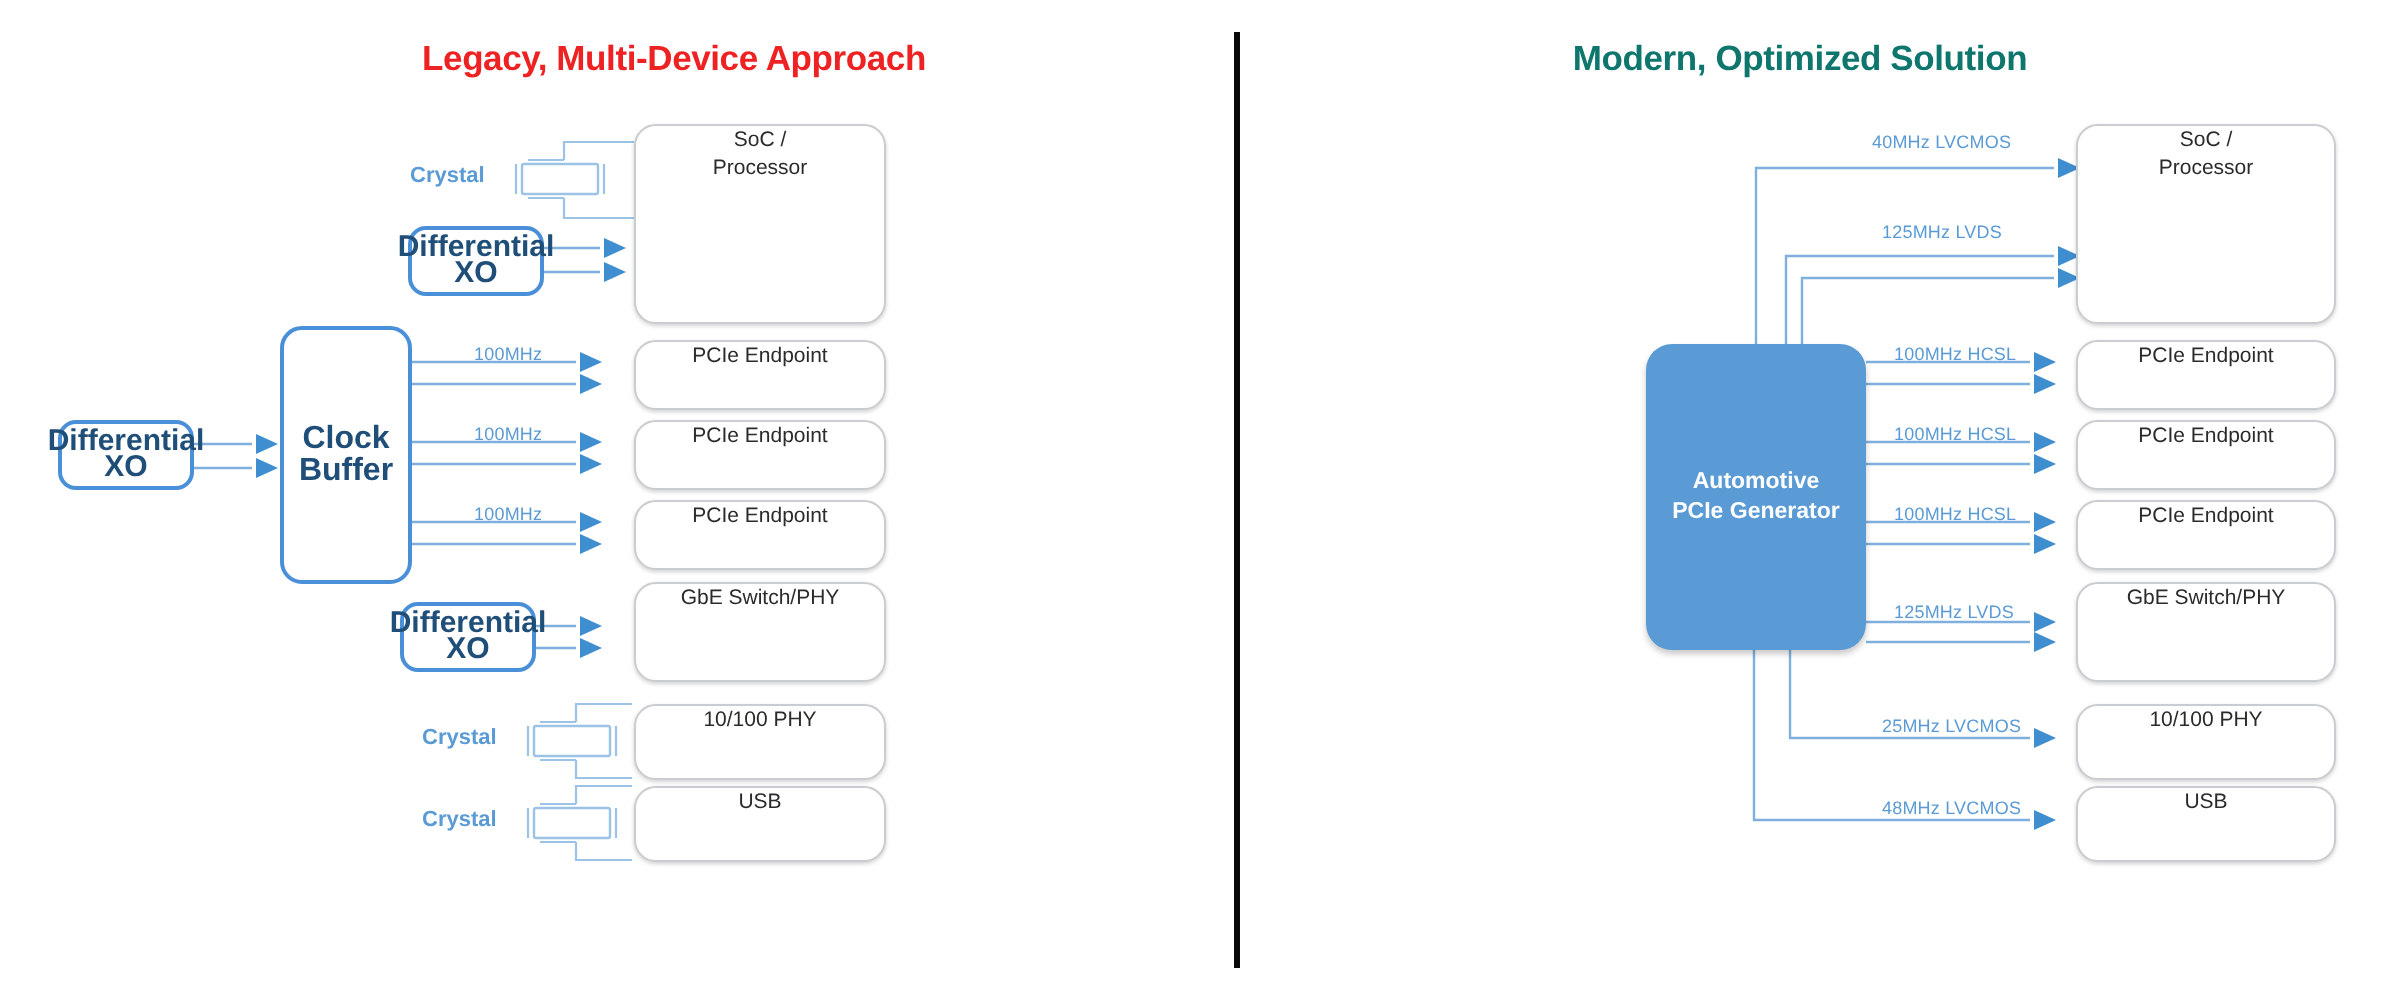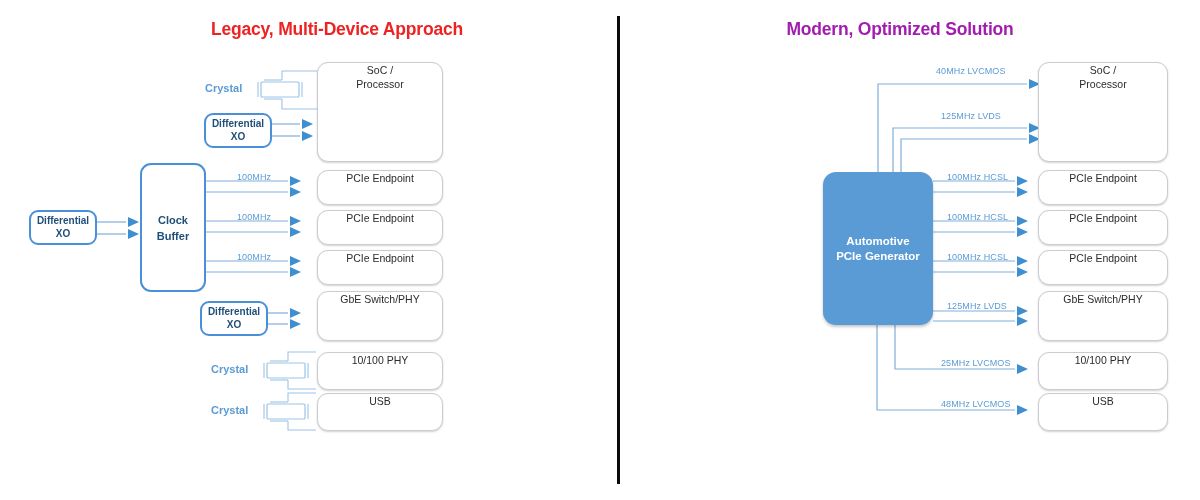--- a/index.html
+++ b/index.html
@@ -29,21 +29,21 @@
     text-align: center;
     white-space: nowrap;
   }
   #title-legacy {
     left: 0; top: 19px; width: 600px;
     color: #ee2222;
     margin-left: 37px;
   }
   #title-modern {
     left: 610px; top: 19px; width: 580px;
-    color: #a21caf;
+    color: #0f766e;
   }
   .divider {
     position: absolute;
     left: 617px;
     top: 16px;
     width: 3px;
     height: 468px;
     background: #0a0a0a;
   }
   
@@ -68,25 +68,25 @@
     box-sizing: border-box;
     border: 2px solid #4a90d9;
     border-radius: 9px;
     background: #ffffff;
     display: flex;
     align-items: center;
     justify-content: center;
     text-align: center;
     color: #1f4e79;
     font-weight: bold;
-    font-size: 10px;
+    font-size: 15px;
     line-height: 12.5px;
   }
   .srcbox.buffer {
-    font-size: 11px;
+    font-size: 16px;
     line-height: 16px;
     border-radius: 11px;
   }
   
   .genbox {
     position: absolute;
     box-sizing: border-box;
     background: #5b9bd5;
     border-radius: 13px;
     display: flex;

